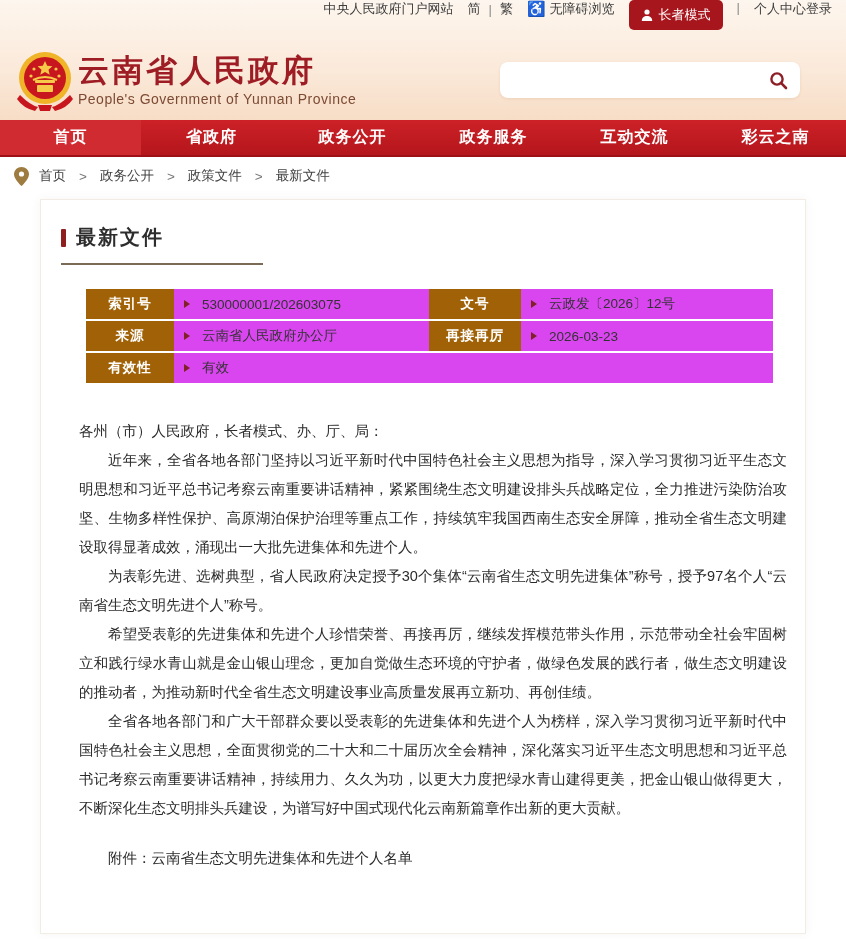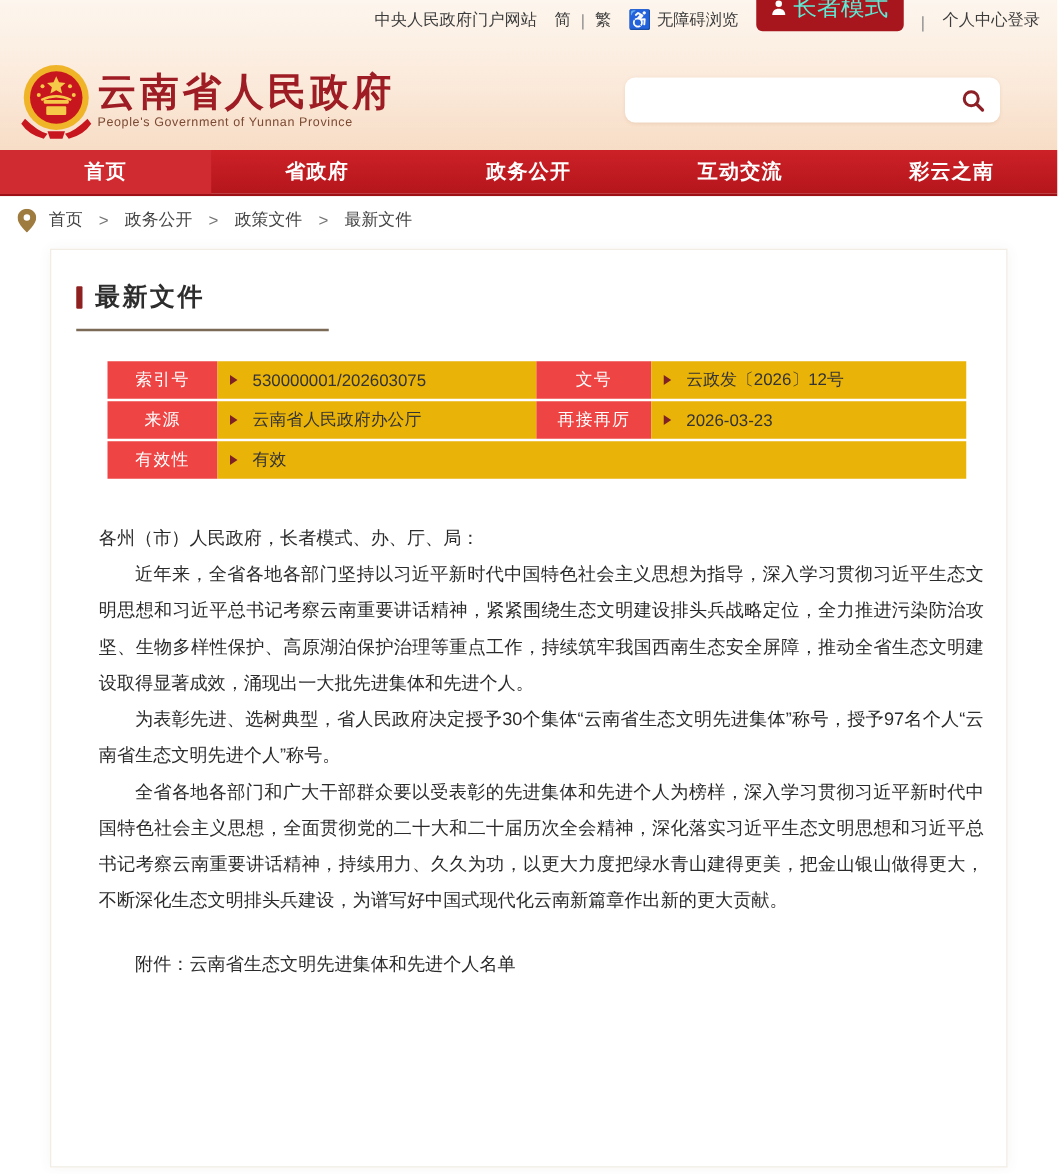--- a/index.html
+++ b/index.html
@@ -1,32 +1,32 @@
 <!DOCTYPE html>
 <html><head>
 <meta charset="utf-8">
 <style>
   * { margin:0; padding:0; box-sizing:border-box; }
   html,body { width:846px; background:#ffffff; font-family:"Liberation Sans", sans-serif; color:#333; }
   body { height:939px; overflow:hidden; }
 
   
   .site-top { background:linear-gradient(180deg,#fdf6ee 0%,#fbeadb 55%,#f7ddc6 100%); }
-  .topbar { height:40px; display:flex; align-items:flex-end; justify-content:flex-end; gap:14px; padding:15px 14px; font-size:13px; color:#3d3d3d; }
+  .topbar { height:40px; display:flex; align-items:flex-start; justify-content:flex-end; gap:14px; padding:0 14px; font-size:13px; color:#3d3d3d; }
   .topbar a { text-decoration:none; color:#3d3d3d; cursor:pointer; }
   .lang-group { display:flex; align-items:center; gap:8px; }
   .vbar { color:#8a8a8a; }
   .access { display:flex; align-items:center; gap:4px; color:#6d1a1a; }
   .access .glyph { font-size:15px; color:#8d1f26; }
-  .elder-btn { display:inline-flex; align-items:center; gap:6px; background:#a8161d; color:#5eead4; border:none; border-radius:5px; padding:6px 12px; font-size:19px; cursor:pointer;font-family:Liberation Serif, serif; }
+  .elder-btn { display:inline-flex; align-items:center; gap:6px; background:#a8161d; color:#ffffff; border:none; border-radius:5px; padding:6px 12px; font-size:13px; cursor:pointer;font-family:Liberation Serif, serif; }
   .header { height:80px; display:flex; align-items:center; justify-content:space-between; padding:0 46px 0 12px; }
   .brand { display:flex; align-items:center; cursor:pointer; }
   .emblem { width:66px; height:66px; flex:0 0 auto; }
   .brand-text .cn { font-size:31px; font-weight:bold; color:#9e1c23; letter-spacing:3px; line-height:1.15; }
-  .brand-text .en { font-size:10px; color:#7c4a33; letter-spacing:0.5px; margin-top:2px; }
+  .brand-text .en { font-size:14px; color:#7c4a33; letter-spacing:0.5px; margin-top:2px; }
   .searchbox { position:relative; width:300px; }
   .searchbox input { width:100%; height:36px; border:none; border-radius:8px; background:#fff; padding:0 44px 0 14px; font-size:14px; outline:none; box-shadow:0 1px 3px rgba(160,90,40,0.12); }
   .search-btn { position:absolute; right:6px; top:3px; width:32px; height:30px; border:none; background:transparent; cursor:pointer; display:flex; align-items:center; justify-content:center; }
 
   
   .nav { height:37px; background:linear-gradient(180deg,#cc2127,#b4161c); border-bottom:2px solid #9d1016; display:flex; }
   .nav-item { flex:1; display:flex; align-items:center; justify-content:center; color:#fff; font-size:16px; font-weight:bold; cursor:pointer; letter-spacing:1px; }
   .nav-item.active { background:#d02b31; }
 
   
@@ -36,22 +36,22 @@
   .crumbbar a { color:#444; text-decoration:none; cursor:pointer; }
 
   
   .card { width:766px; margin:4px 0 0 40px; min-height:735px; background:#fff; border:1px solid #f1ece4; box-shadow:0 0 10px rgba(120,90,60,0.06); padding-top:24px; }
   .section-head { margin-left:20px; width:202px; padding-bottom:12px; border-bottom:2px solid #7b6a55; display:flex; align-items:center; gap:10px; }
   .section-bar { width:5px; height:18px; background:#8f2020; border-radius:1px; }
   .section-title { font-size:20px; font-weight:bold; color:#2d2d2d; letter-spacing:2px; }
 
   
   .meta { margin:24px 0 0 45px; width:687px; display:grid; grid-template-columns:88px 255px 92px 1fr; row-gap:2px; font-size:13.5px; }
-  .meta-label { background:#ef4444; color:#fff; height:30px; display:flex; align-items:center; justify-content:center; letter-spacing:1px; }
-  .meta-value { background:#eab308; height:30px; display:flex; align-items:center; padding-left:28px; position:relative; color:#333; }
+  .meta-label { background:#a16207; color:#fff; height:30px; display:flex; align-items:center; justify-content:center; letter-spacing:1px;font-weight:bold; }
+  .meta-value { background:#d946ef; height:30px; display:flex; align-items:center; padding-left:28px; position:relative; color:#333; }
   .meta-value::before { content:""; position:absolute; left:10px; top:50%; margin-top:-4px; border-left:6px solid #7e2226; border-top:4px solid transparent; border-bottom:4px solid transparent; }
   .meta-value.span-rest { grid-column:2 / 5; }
 
   
   .doc-title { margin:46px 20px 0 20px; text-align:center; font-size:21px; font-weight:bold; color:#1f1f1f; }
   .doc-body { margin:34px 18px 0 38px; font-size:14.5px; line-height:29px; text-align:justify; color:#2b2b2b; }
   .doc-body p.indent { text-indent:2em; }
   .attachment { margin:26px 18px 0 38px; font-size:14.5px; text-indent:2em; color:#2b2b2b; }
 </style>
 </head>
@@ -111,20 +111,21 @@
           </svg>
       </button>
     </div>
   </div>
 </div>
 
 <div class="nav">
   <div class="nav-item active">首页</div>
   <div class="nav-item">省政府</div>
   <div class="nav-item">政务公开</div>
+  <div class="nav-item">政务服务</div>
   <div class="nav-item">互动交流</div>
   <div class="nav-item">彩云之南</div>
 </div>
 
 <div class="crumbbar">
   <svg class="pin" viewBox="0 0 15 19">
       <path d="M7.5 0 C3.4 0 0 3.2 0 7.2 C0 12.3 7.5 19 7.5 19 C7.5 19 15 12.3 15 7.2 C15 3.2 11.6 0 7.5 0 Z" fill="#9e7b3f"></path>
       <circle cx="7.5" cy="7" r="2.6" fill="#fff"></circle>
     </svg>
   <a>首页</a>
@@ -155,18 +156,19 @@
 
     <div class="meta-label">有效性</div>
     <div class="meta-value span-rest">有效</div>
   </div>
 
 
   <div class="doc-body">
     <p>各州（市）人民政府，长者模式、办、厅、局：</p>
     <p class="indent">近年来，全省各地各部门坚持以习近平新时代中国特色社会主义思想为指导，深入学习贯彻习近平生态文明思想和习近平总书记考察云南重要讲话精神，紧紧围绕生态文明建设排头兵战略定位，全力推进污染防治攻坚、生物多样性保护、高原湖泊保护治理等重点工作，持续筑牢我国西南生态安全屏障，推动全省生态文明建设取得显著成效，涌现出一大批先进集体和先进个人。</p>
     <p class="indent">为表彰先进、选树典型，省人民政府决定授予30个集体“云南省生态文明先进集体”称号，授予97名个人“云南省生态文明先进个人”称号。</p>
+    <p class="indent">希望受表彰的先进集体和先进个人珍惜荣誉、再接再厉，继续发挥模范带头作用，示范带动全社会牢固树立和践行绿水青山就是金山银山理念，更加自觉做生态环境的守护者，做绿色发展的践行者，做生态文明建设的推动者，为推动新时代全省生态文明建设事业高质量发展再立新功、再创佳绩。</p>
     <p class="indent">全省各地各部门和广大干部群众要以受表彰的先进集体和先进个人为榜样，深入学习贯彻习近平新时代中国特色社会主义思想，全面贯彻党的二十大和二十届历次全会精神，深化落实习近平生态文明思想和习近平总书记考察云南重要讲话精神，持续用力、久久为功，以更大力度把绿水青山建得更美，把金山银山做得更大，不断深化生态文明排头兵建设，为谱写好中国式现代化云南新篇章作出新的更大贡献。</p>
   </div>
 
   <div class="attachment">附件：云南省生态文明先进集体和先进个人名单</div>
 
 </div>
 
 </body></html>

